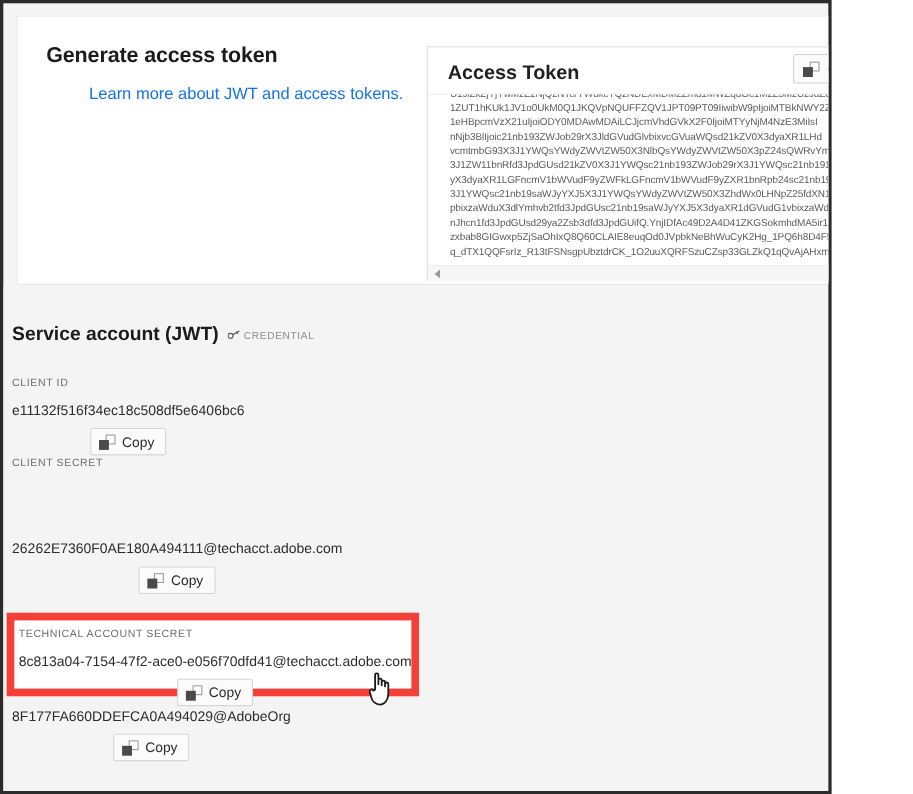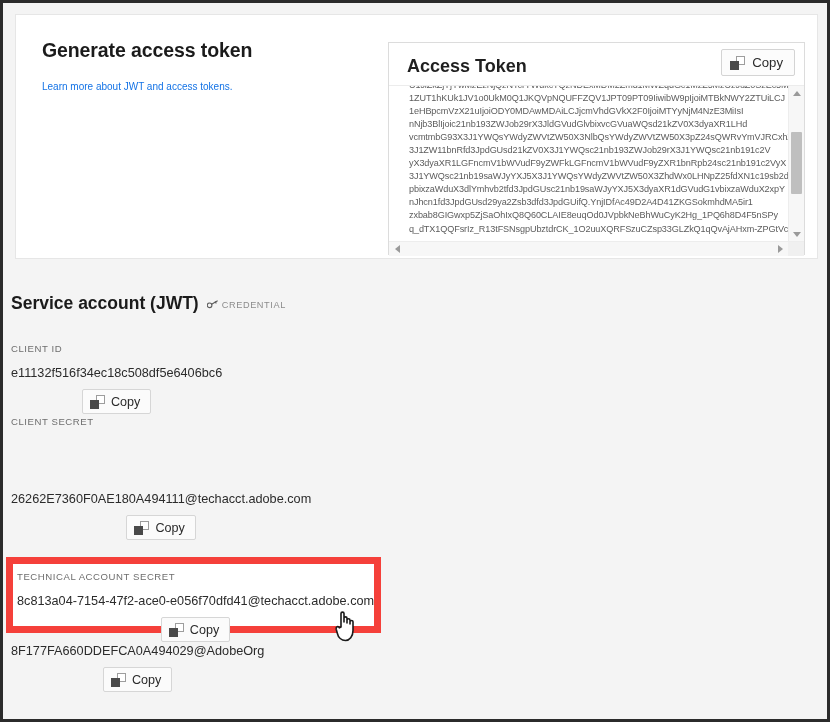--- a/index.html
+++ b/index.html
@@ -6,21 +6,21 @@
     margin: 0;
     padding: 0;
     background: #ffffff;
   }
   body {
     font-family: "Liberation Sans", sans-serif;
     -webkit-font-smoothing: antialiased;
   }
   #page {
     position: relative;
-    width: 830px;
+    width: 756px;
     height: 722px;
     background: #f4f4f4;
     box-sizing: border-box;
     border: 3px solid #2b2b2b;
     overflow: hidden;
   }
   
   .top-card {
     position: absolute;
     left: 12px;
@@ -44,25 +44,26 @@
     letter-spacing: -0.1px;
     margin: 0 0 14px 0;
   }
   .gen-body {
     font-size: 13.4px;
     line-height: 22px;
     color: #3a3a3a;
     margin: 0 0 22px 0;
   }
   .gen-link {
-    font-size: 10px;
+    font-size: 15px;
     line-height: 20px;
     color: #1473e6;
     text-decoration: none;
     cursor: pointer;
+    margin-left: 39px;
   }
   
   .token-panel {
     position: absolute;
     left: 372px;
     top: 27px;
     width: 417px;
     height: 213px;
     background: #ffffff;
     border: 1px solid #dcdcdc;

